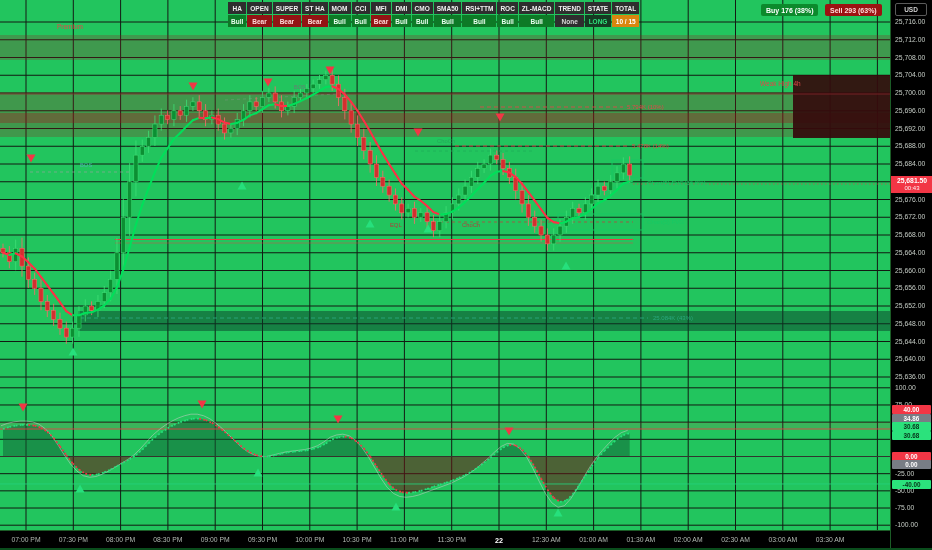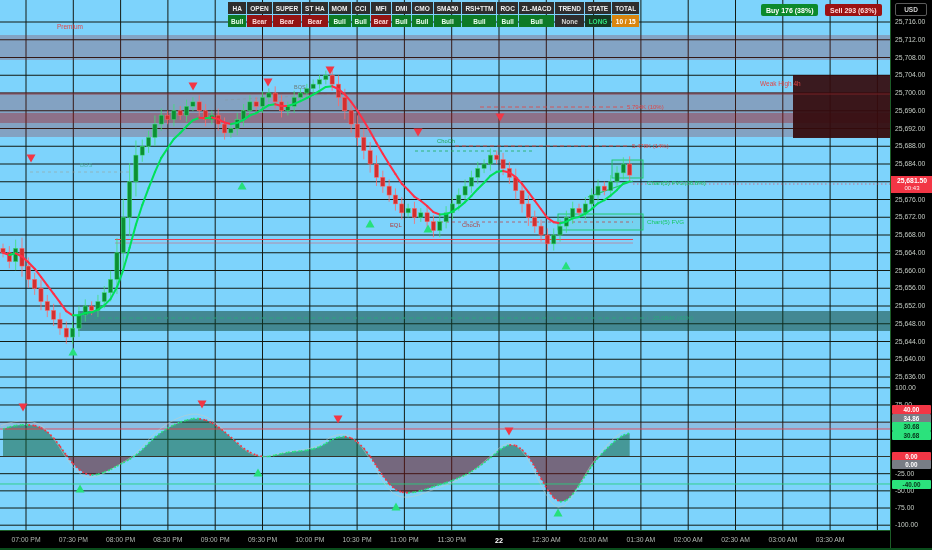--- a/index.html
+++ b/index.html
@@ -1,16 +1,16 @@
 <!DOCTYPE html>
 <html><head>
 <meta charset="utf-8">
 <style>
   html,body{margin:0;padding:0;background:#000;}
-  .app{position:relative;width:932px;height:550px;background:#7dd3fc;overflow:hidden;
+  .app{position:relative;width:932px;height:550px;background:#22c55e;overflow:hidden;
        font-family:"Liberation Sans",sans-serif;-webkit-font-smoothing:antialiased;}
   #chart-svg{position:absolute;left:0;top:0;z-index:1;}
   
   .sig-table{position:absolute;left:228px;top:2px;display:flex;gap:1px;z-index:6;}
   .sig-col{display:flex;flex-direction:column;gap:1px;}
   .sig-col .hdr,.sig-col .val{font-size:6.5px;font-weight:bold;text-align:center;
        padding:2.5px 3px;line-height:7px;white-space:nowrap;}
   .hdr{background:#2e2e2e;color:#efefef;}
   .val.bull{background:#0d7a26;color:#eafff0;}
   .val.bear{background:#921414;color:#ffd9d9;}

